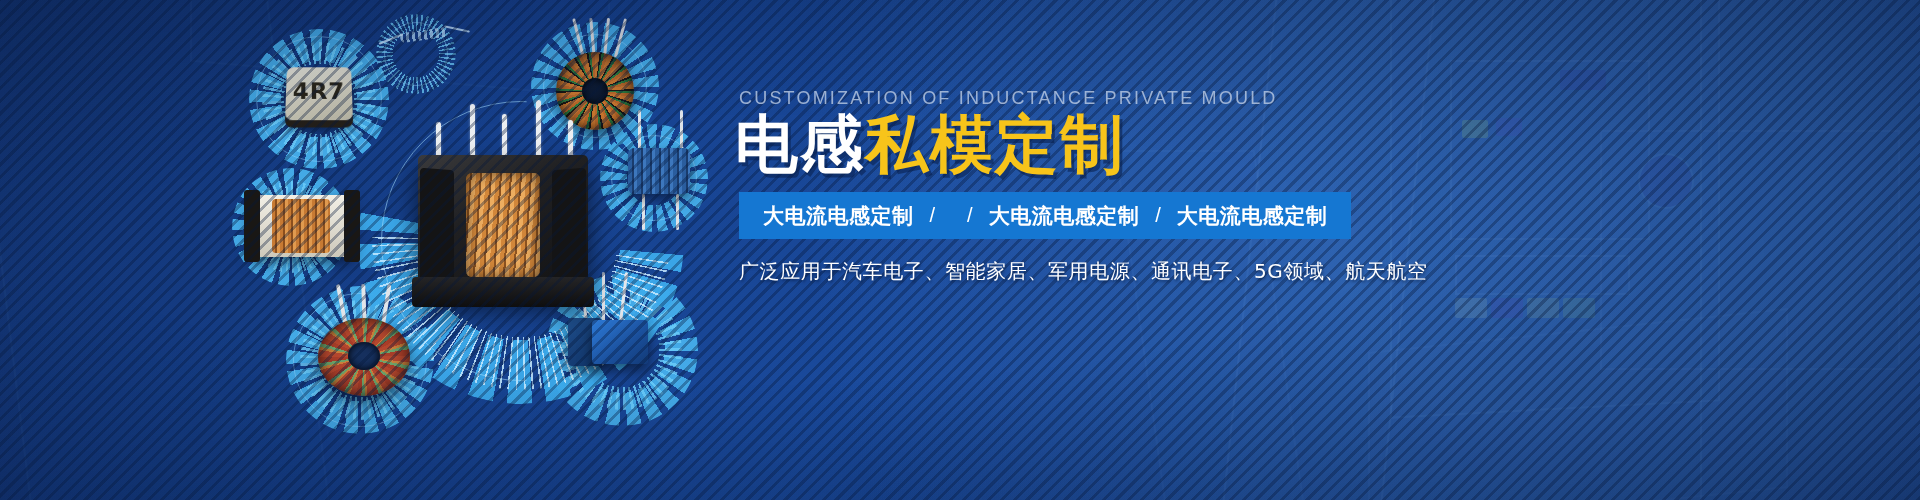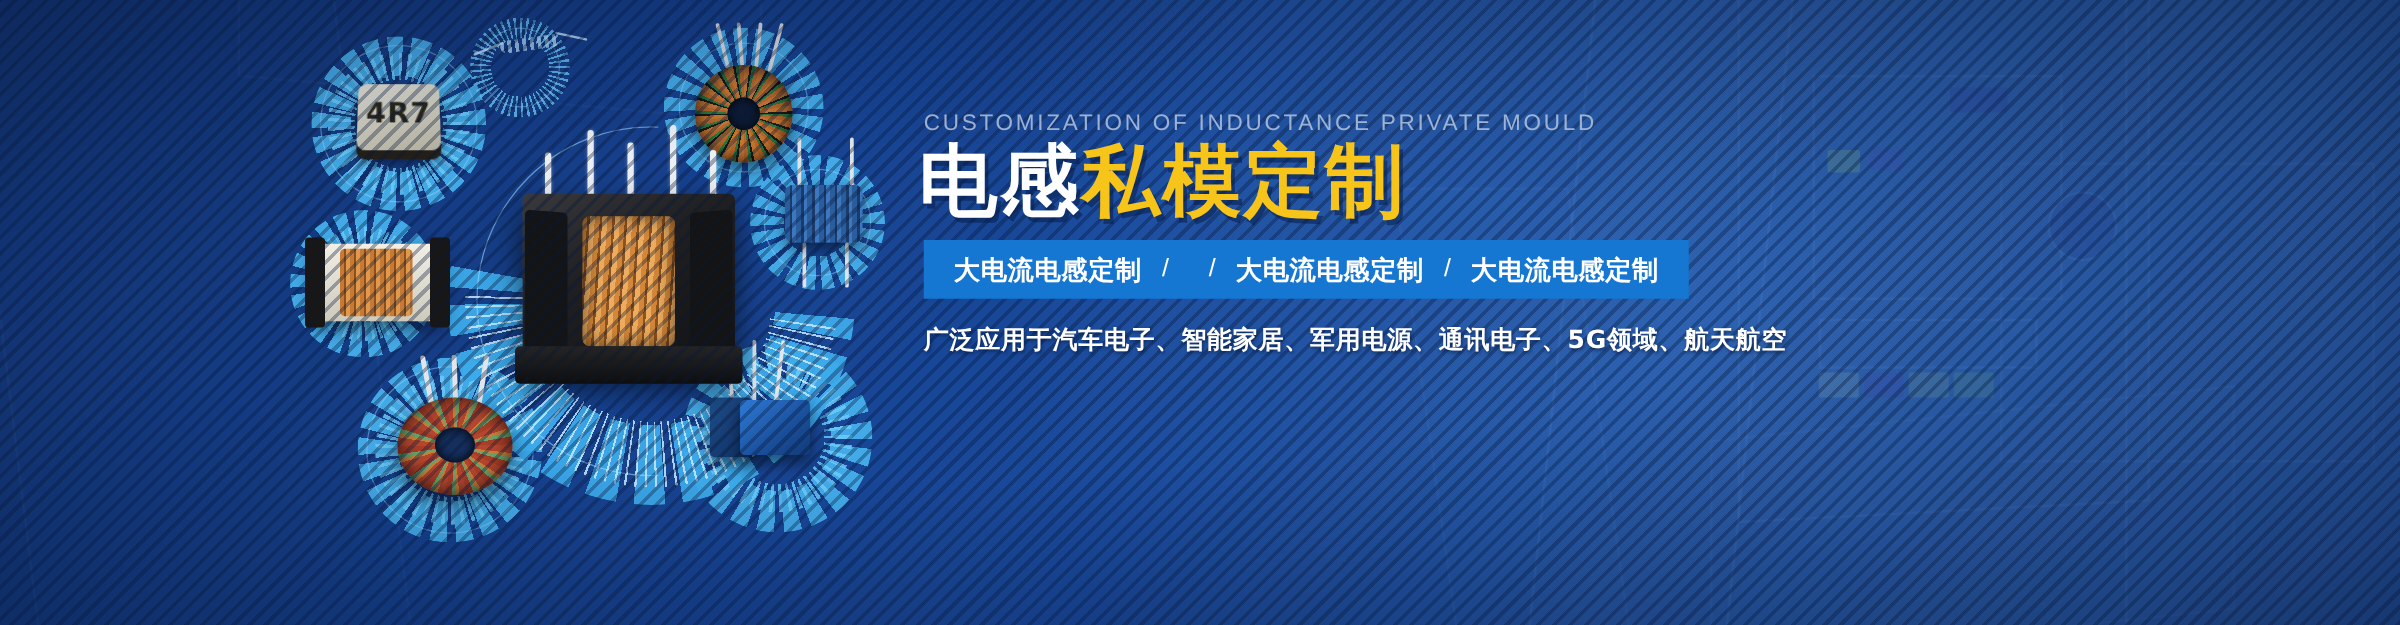--- a/index.html
+++ b/index.html
@@ -248,21 +248,21 @@
     padding:0 24px; white-space:nowrap;
   }
   .feature-bar .ft{
     color:#ffffff; font-size:21px; font-weight:700; letter-spacing:.5px;
     font-family:"DejaVu Sans","Liberation Sans",sans-serif;
   }
   .feature-bar .sep{ color:#ffffff; font-size:20px; font-weight:400; padding:0 16px; }
 
   .subline{
     position:absolute; left:4px; top:258px;
-    color:#ffffff; font-size:20px; font-weight:700; letter-spacing:.6px; white-space:nowrap;
+    color:#ffffff; font-size:20px; font-weight:400; letter-spacing:.6px; white-space:nowrap;
     font-family:"DejaVu Sans","Liberation Sans",sans-serif;
     text-shadow:1px 2px 3px rgba(4,18,48,.6);
   }
 </style>
 <style>.smd-body::after{content:"4R7";}</style></head>
 <body>
 
 <div class="banner">
 
   <div class="bg-photo"></div>

